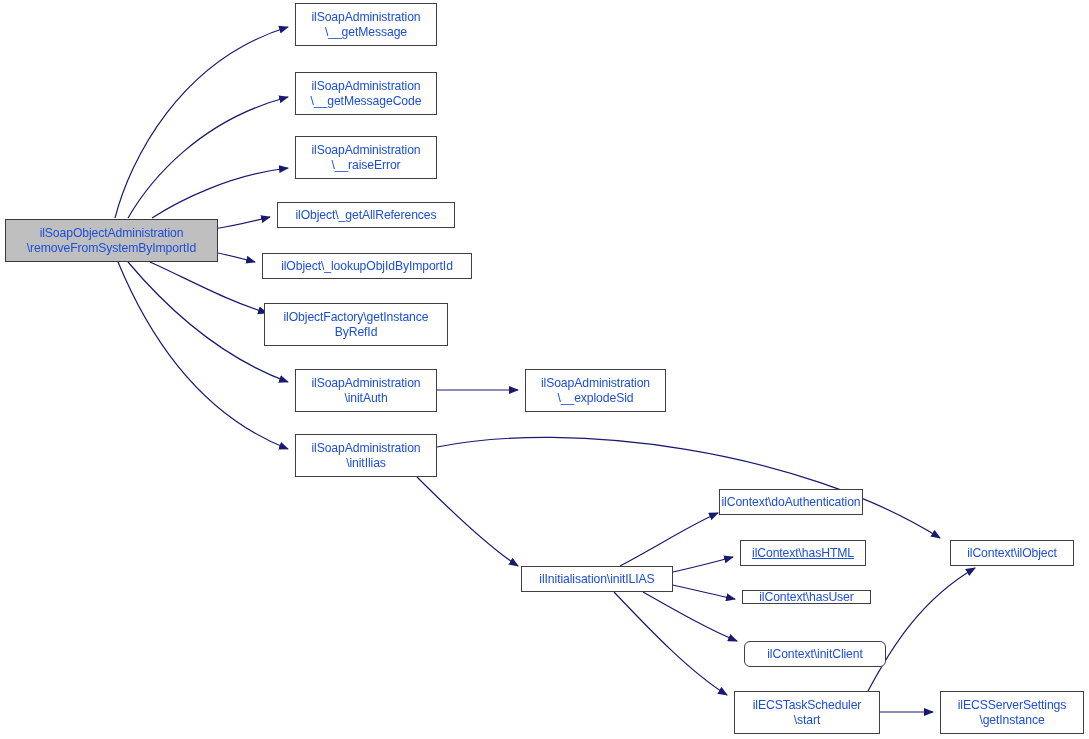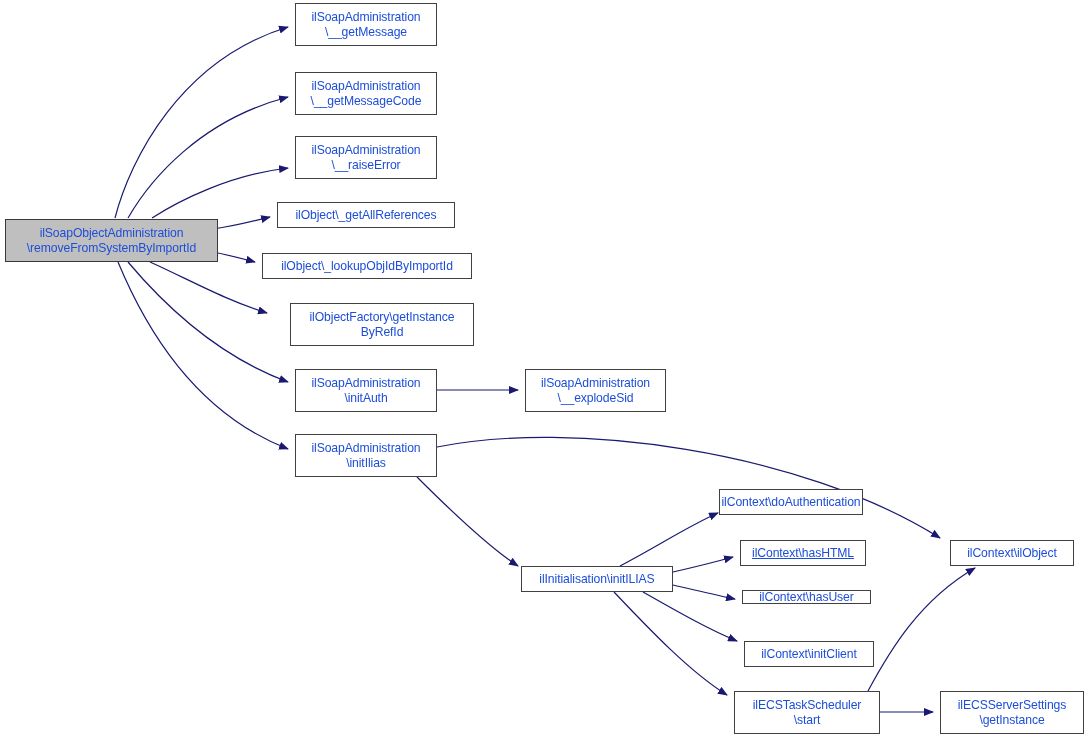--- a/index.html
+++ b/index.html
@@ -91,32 +91,32 @@
       <div class="node root" style="left: 5px; top: 219px; width: 213px; height: 43px;"><span class="label">ilSoapObjectAdministration
 \removeFromSystemByImportId</span></div>
       <div class="node" style="left: 295px; top: 3px; width: 142px; height: 43px;"><span class="label">ilSoapAdministration
 \__getMessage</span></div>
       <div class="node" style="left: 295px; top: 72px; width: 142px; height: 43px;"><span class="label">ilSoapAdministration
 \__getMessageCode</span></div>
       <div class="node" style="left: 295px; top: 136px; width: 142px; height: 43px;"><span class="label">ilSoapAdministration
 \__raiseError</span></div>
       <div class="node" style="left: 277px; top: 202px; width: 178px; height: 26px;"><span class="label">ilObject\_getAllReferences</span></div>
       <div class="node" style="left: 262px; top: 253px; width: 210px; height: 26px;"><span class="label">ilObject\_lookupObjIdByImportId</span></div>
-      <div class="node" style="left: 290px; top: 303px; width: 184px; height: 43px;"><span class="label">ilObjectFactory\getInstance
+      <div class="node" style="left: 264px; top: 303px; width: 184px; height: 43px;"><span class="label">ilObjectFactory\getInstance
 ByRefId</span></div>
       <div class="node" style="left: 295px; top: 369px; width: 142px; height: 43px;"><span class="label">ilSoapAdministration
 \initAuth</span></div>
       <div class="node" style="left: 525px; top: 369px; width: 141px; height: 43px;"><span class="label">ilSoapAdministration
 \__explodeSid</span></div>
       <div class="node" style="left: 295px; top: 434px; width: 142px; height: 43px;"><span class="label">ilSoapAdministration
 \initIlias</span></div>
       <div class="node" style="left: 521px; top: 566px; width: 152px; height: 26px;"><span class="label">ilInitialisation\initILIAS</span></div>
       <div class="node" style="left: 719px; top: 489px; width: 144px; height: 26px;"><span class="label">ilContext\doAuthentication</span></div>
       <div class="node" style="left: 740px; top: 540px; width: 126px; height: 26px; text-decoration: underline;"><span class="label">ilContext\hasHTML</span></div>
       <div class="node" style="left: 742px; top: 590px; width: 129px; height: 14px;"><span class="label">ilContext\hasUser</span></div>
-      <div class="node" style="left: 744px; top: 641px; width: 130px; height: 26px;"><span class="label">ilContext\initClient</span></div>
+      <div class="node" style="left: 744px; top: 641px; width: 142px; height: 26px; border-radius: 6px;"><span class="label">ilContext\initClient</span></div>
       <div class="node" style="left: 734px; top: 691px; width: 146px; height: 43px;"><span class="label">ilECSTaskScheduler
 \start</span></div>
       <div class="node" style="left: 950px; top: 540px; width: 124px; height: 26px;"><span class="label">ilContext\ilObject</span></div>
       <div class="node" style="left: 940px; top: 691px; width: 144px; height: 43px;"><span class="label">ilECSServerSettings
 \getInstance</span></div>
     </div>
 </div>
 
 </body></html>

